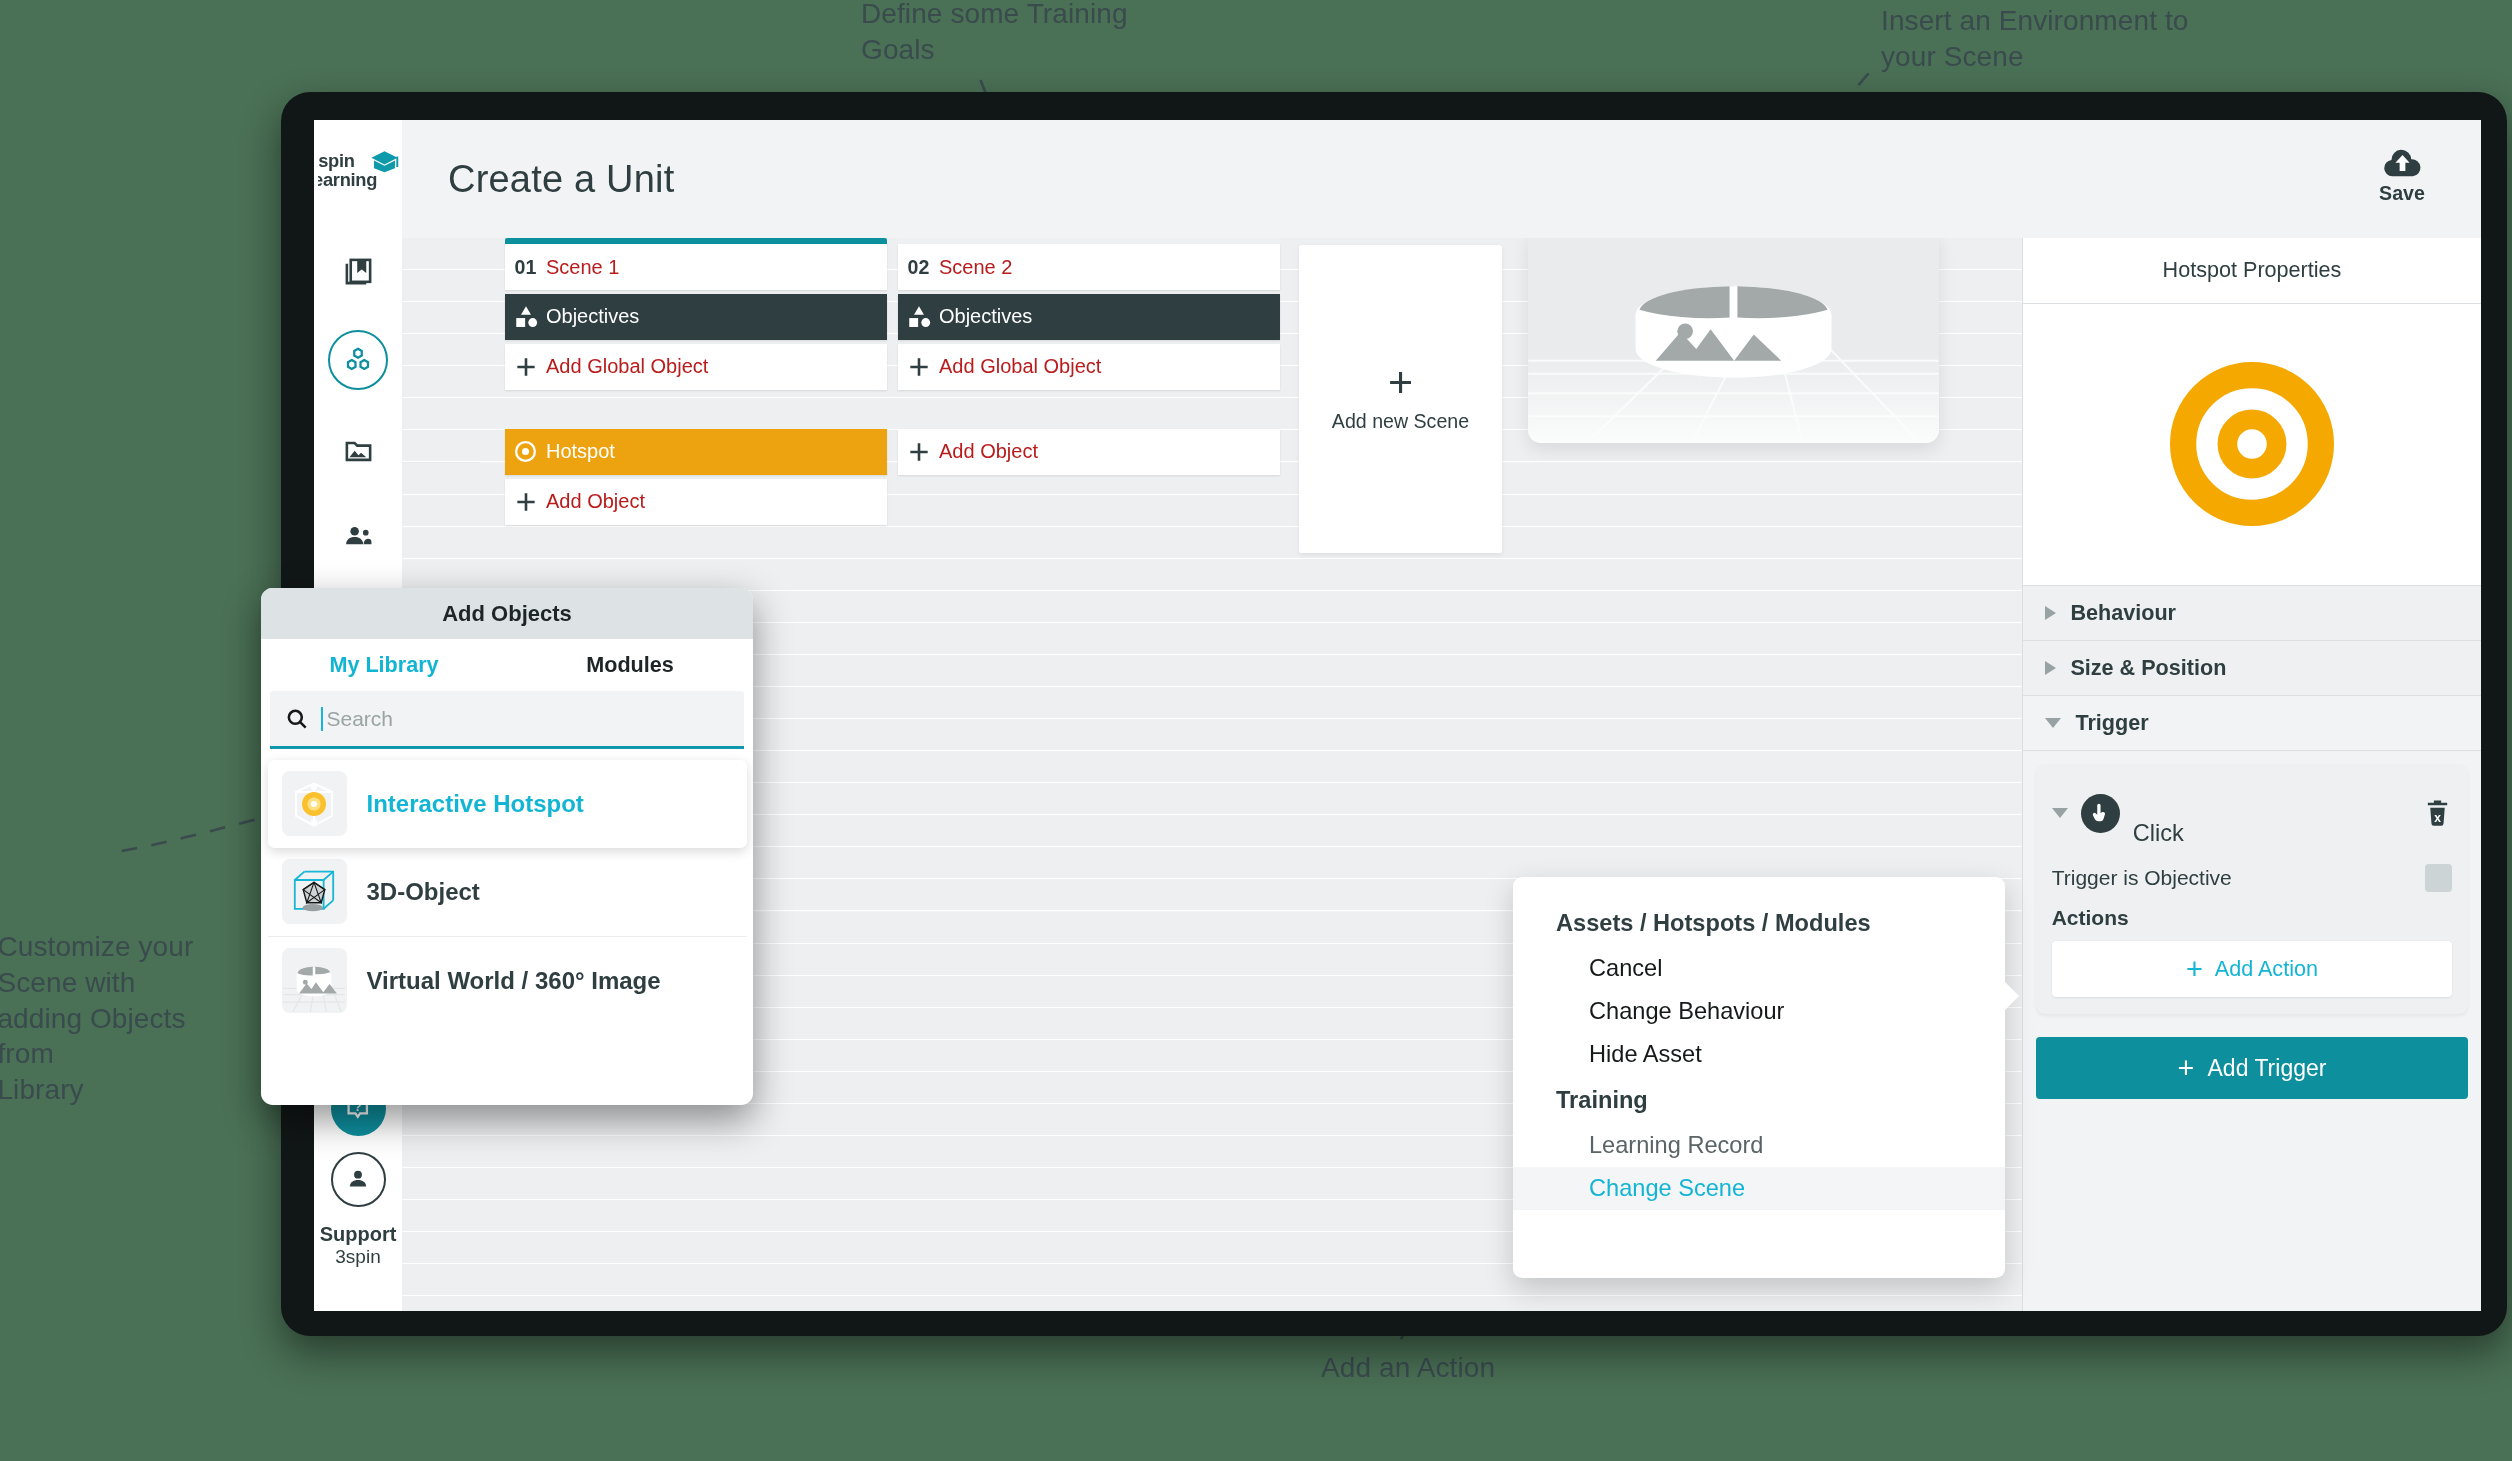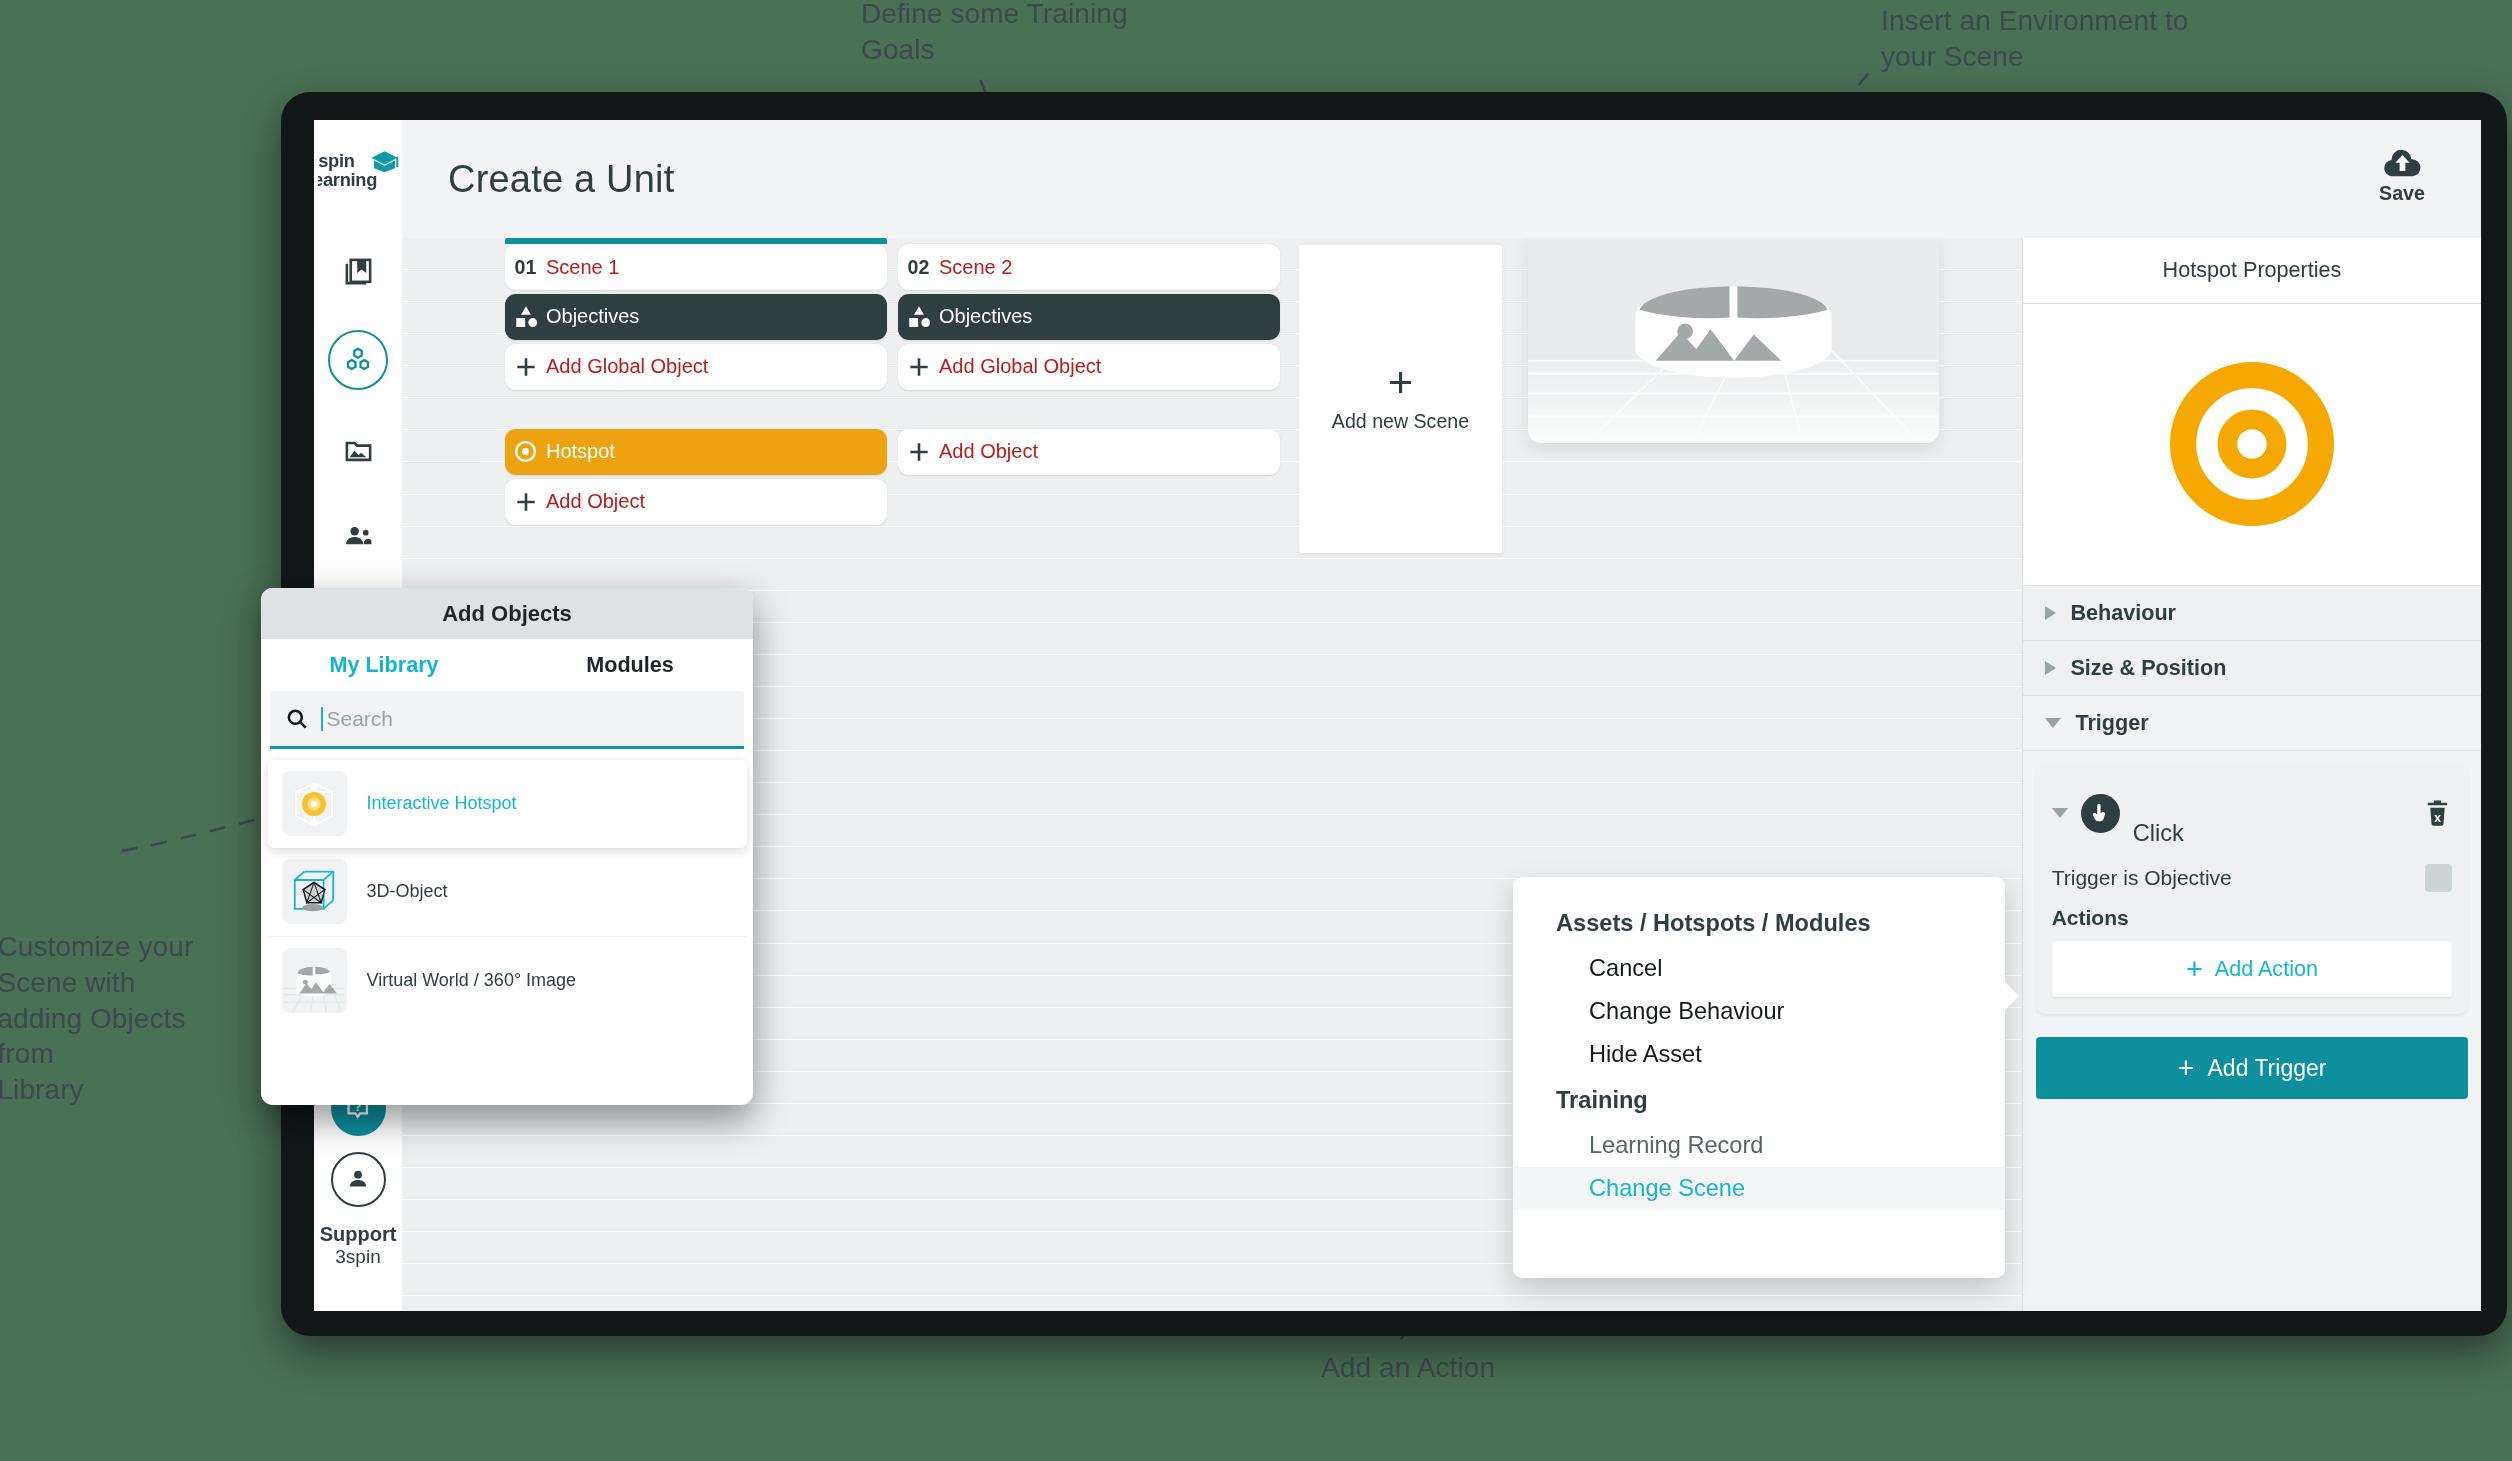--- a/index.html
+++ b/index.html
@@ -62,21 +62,21 @@
   #savebtn .slabel{font-size:19.6px;font-weight:700;margin-top:1.3px;}
 
   
   #board{position:absolute;left:88px;top:118px;right:0;bottom:0;background:#f1f3f4;overflow:hidden;}
   .stripe{position:absolute;left:0;right:0;height:31px;background:#edeff0;border-bottom:1.3px solid #ffffff;}
   #gutter{position:absolute;left:0;top:0;width:78px;bottom:0;background:#e8eaeb;}
 
   
   .scenecol{position:absolute;top:0;width:382px;}
   .accent{height:6.5px;background:#0e8f9e;border-radius:2px 2px 0 0;}
-  .row{height:46px;display:flex;align-items:center;border-radius:11px;margin-bottom:3.9px;
+  .row{height:46px;display:flex;align-items:center;border-radius:0;margin-bottom:3.9px;
        box-shadow:0 0.7px 2px rgba(0,0,0,.10);}
   .row.white{background:#fff;}
   .row.dark{background:#2f3e41;color:#fff;}
   .row.amber{background:#eda30f;color:#fff;}
   .row .num{width:41px;text-align:center;font-size:19.6px;font-weight:700;color:#2f3e41;}
   .row .ic{width:41px;display:flex;align-items:center;justify-content:center;}
   .row .lbl{font-size:20px;color:#b91c1c;}
   .row.dark .lbl,.row.amber .lbl{color:#fff;}
   .spacer{height:35px;}
 
@@ -126,21 +126,21 @@
   #aotabs{display:flex;height:52px;align-items:center;}
   #aotabs div{flex:1;text-align:center;font-size:21.6px;font-weight:700;}
   .tabsel{color:#13b5d4;}
   .tabun{color:#1d2527;}
   #aosearch{margin:0 9.2px;height:55px;background:#f1f3f4;border-bottom:3.3px solid #0e97ad;
       display:flex;align-items:center;gap:13px;padding-left:14.4px;border-radius:2.6px 2.6px 0 0;}
   #aosearch .ph{font-size:21px;color:#9aa3a5;border-left:2px solid #14b6d6;padding-left:3.3px;}
   .aoitem{display:flex;align-items:center;height:88px;padding:0 14.4px;gap:19.6px;border-bottom:1.3px solid #eceeef;}
   .aoitem.hl{background:#fff;box-shadow:0 3.3px 10.5px rgba(0,0,0,.14);border-radius:6.5px;border-bottom:none;position:relative;z-index:2;}
   .thumb{width:65px;height:65px;background:#f0f2f3;border-radius:7.9px;display:flex;align-items:center;justify-content:center;overflow:hidden;}
-  .aoname{font-size:18px;color:#2f3e41;}
+  .aoname{font-size:24px;color:#2f3e41;font-weight:bold;}
   .aoname.sel{color:#13b5d4;}
 
   
   #ctxmenu{position:absolute;left:1513px;top:877px;width:492px;height:401px;background:#ffffff;
      border-radius:9.2px;box-shadow:0 10.5px 29px rgba(0,0,0,.18);z-index:25;overflow:hidden;}
   #ctxmenu .grp{font-size:23.6px;font-weight:700;color:#2f3e41;padding:0 0 0 43px;height:48px;display:flex;align-items:center;}
   #ctxmenu .itm{font-size:23.6px;color:#16191a;padding:0 0 0 76px;height:43px;display:flex;align-items:center;}
   #ctxmenu .itm.sel{background:#f3f5f6;color:#13b5d4;}
   #ctxmenu .itm.fade{color:#5a6467;}
   #ctxarrow{position:absolute;left:2002px;top:979px;width:0;height:0;

